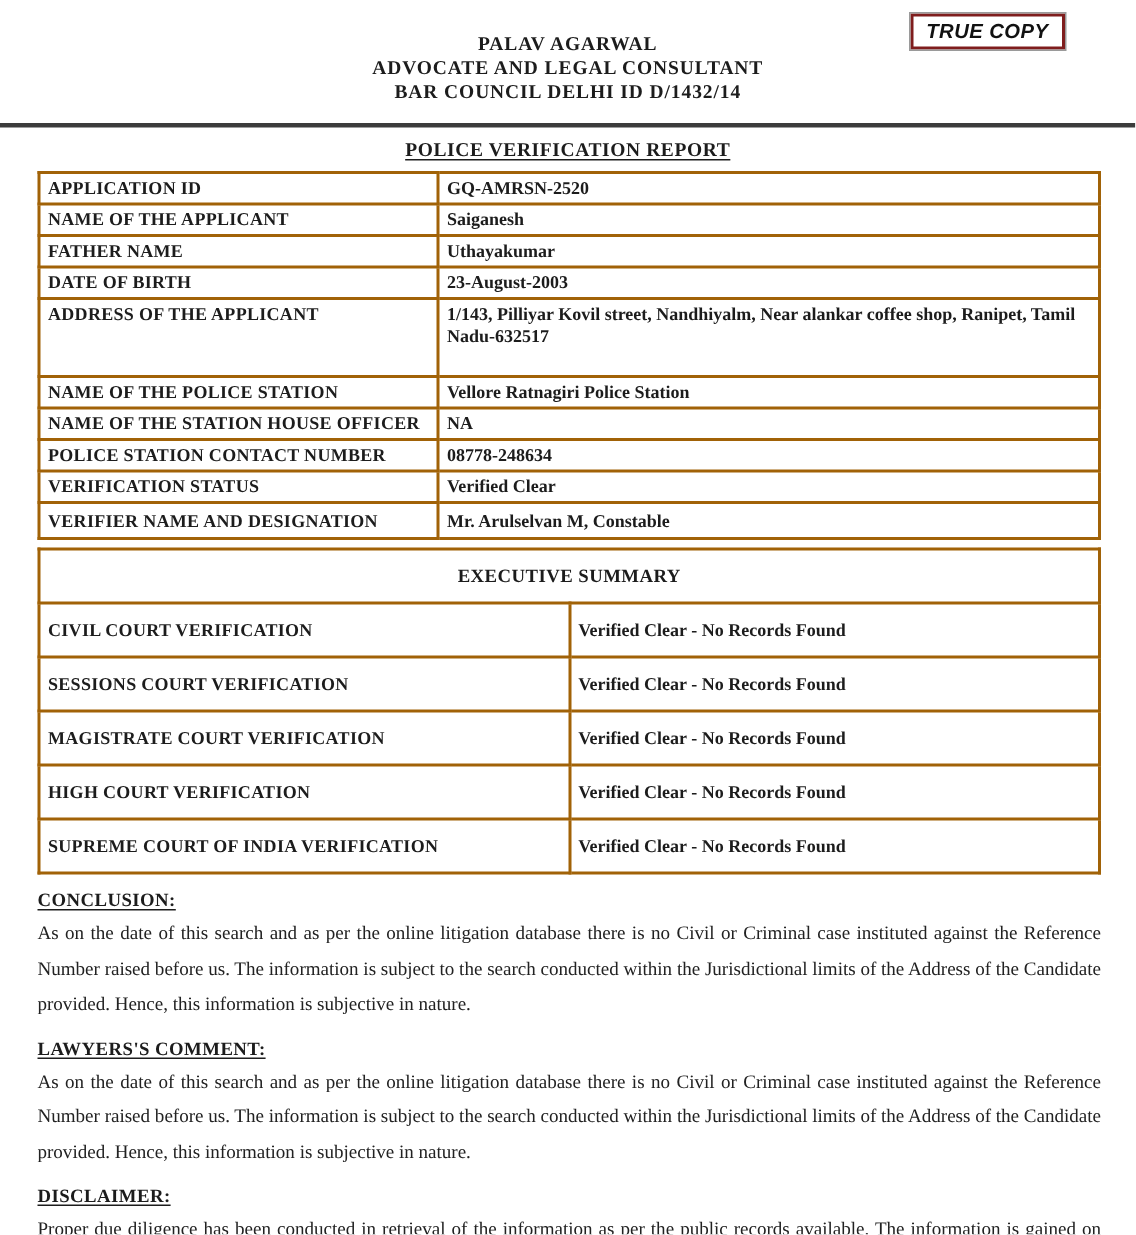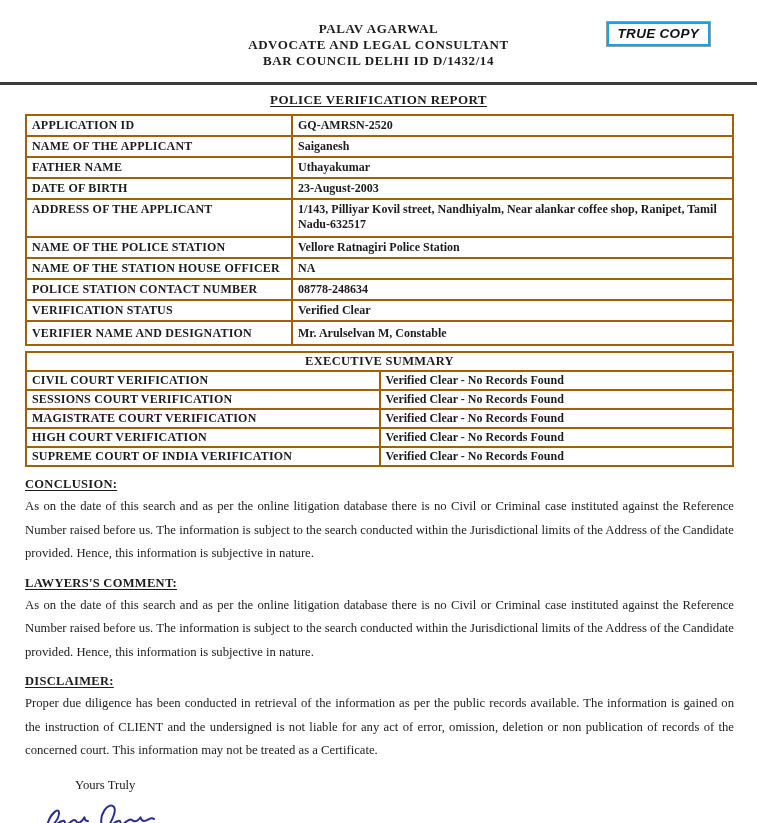--- a/index.html
+++ b/index.html
@@ -10,22 +10,22 @@
     font-family:"Liberation Serif","DejaVu Serif",serif;
     color:#1c1c1c;
     overflow:hidden;
   }
   
   .letterhead { padding-top:21px; text-align:center; }
   .letterhead .lh-line {
     font-weight:bold; font-size:13px; line-height:16px; letter-spacing:0.6px;
   }
   .stamp {
-    position:absolute; top:22px; right:47px;
-    border:2px solid #0ea5e9; outline:1px solid #9a9a9a;
+    position:absolute; top:9px; right:47px;
+    border:2px solid #7f1d1d; outline:1px solid #9a9a9a;
     padding:2px 9px 3px 9px;
     font-family:"Liberation Sans","DejaVu Sans",sans-serif;
     font-weight:bold; font-style:italic; font-size:13.5px; letter-spacing:0.3px;
     color:#111;
   }
   .rule {
     margin:13px 0 0 0; border:0; height:3px; background:#3c3c3c; width:757px;
   }
   .report-title {
     margin-top:7px; text-align:center;
@@ -39,27 +39,27 @@
     border-collapse:collapse; width:100%; table-layout:fixed;
   }
   table.grid td, table.grid th {
     border:2px solid #a16207; padding:1px 5px; vertical-align:middle;
     font-size:12px; line-height:15px; overflow:hidden;
   }
   table.main td.lbl { width:254px; font-weight:bold; letter-spacing:0.2px; }
   table.main td.val { font-weight:bold; }
   table.main tr { height:21px; }
   table.main tr.row-tall { height:24px; }
-  table.main tr.row-wrap { height:38px;padding-left:40px; }
+  table.main tr.row-wrap { height:52px;padding-left:40px; }
   table.main tr.row-wrap td { vertical-align:top; padding-top:2px; }
   table.exec { margin-top:5px; }
   table.exec th.exec-title { text-align:center; font-weight:bold; font-size:12.5px; letter-spacing:0.3px; }
   table.exec td.lbl { width:351px; font-weight:bold; letter-spacing:0.2px; }
   table.exec td.val { font-weight:bold; text-align:left; }
-  table.exec tr { height:19px;padding-left:48px; }
+  table.exec tr { height:36px;padding-left:48px; }
   
   .section { margin-top:10px; }
   .section-heading {
     font-weight:bold; font-size:12.5px; letter-spacing:0.3px;
     text-decoration:underline; text-underline-offset:2px;
     margin:0 0 3px 0;
   }
   .section-body {
     margin:0; font-size:12.7px; line-height:23.5px; text-align:justify; color:#222;
   }

